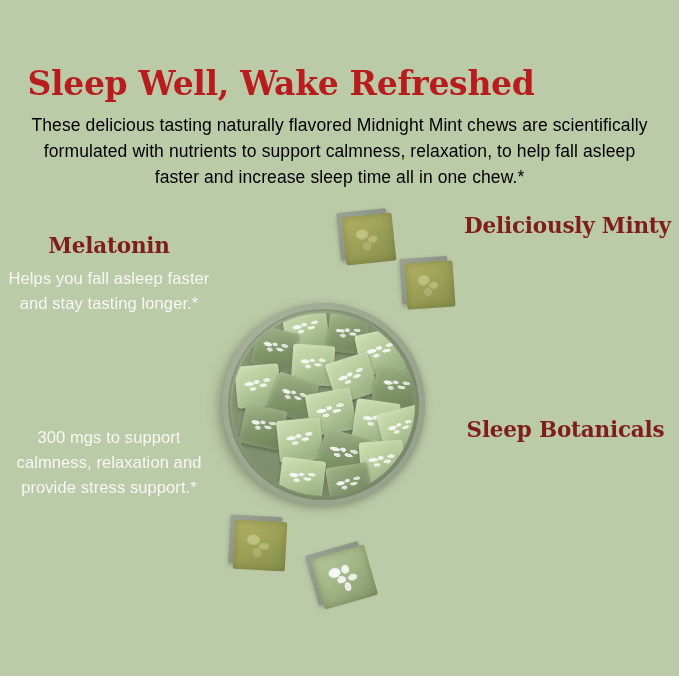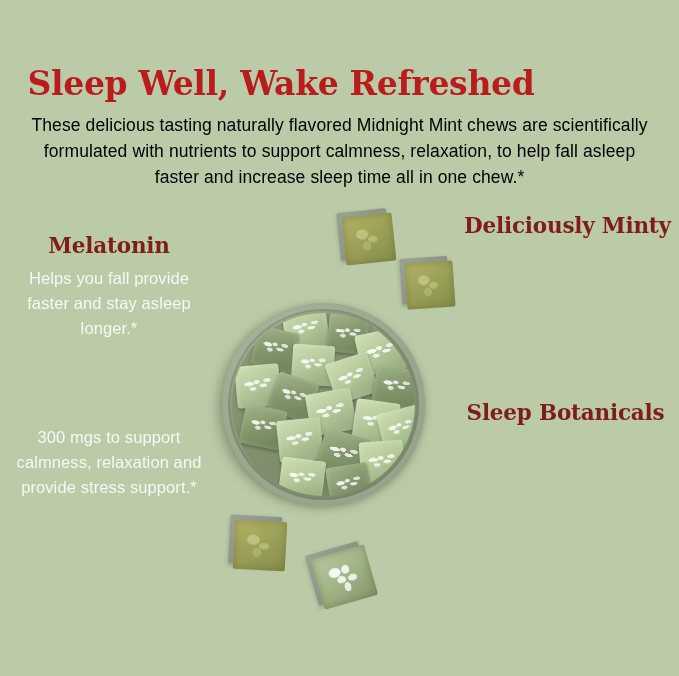--- a/index.html
+++ b/index.html
@@ -69,21 +69,21 @@
     font-weight: 300;
     line-height: 25px;
     color: #f7f9f4;
     letter-spacing: 0.1px;
     margin: 0;
   }
 
   .f-melatonin   { left: 6px;   top: 232px; width: 206px; }
   .f-minty       { left: 458px; top: 212px; width: 219px; }
   .f-theanine    { left: 6px;   top: 425px; width: 206px; }
-  .f-botanicals  { left: 452px; top: 399px; width: 227px; }
+  .f-botanicals  { left: 452px; top: 416px; width: 227px; }
 
   
   .bowl-wrap {
     position: absolute;
     left: 213px;
     top: 294px;
     width: 222px;
     height: 222px;
   }
   .bowl-shadow {
@@ -210,21 +210,21 @@
 <body>
 
 <div id="infographic">
 
   <h1 class="headline">Sleep Well, Wake Refreshed</h1>
 
   <p class="subhead">These delicious tasting naturally flavored Midnight Mint chews are scientifically formulated with nutrients to support calmness, relaxation, to help fall asleep faster and increase sleep time all in one chew.*</p>
 
   <div class="feature f-melatonin">
     <div class="feature-title">Melatonin</div>
-    <div class="feature-body">Helps you fall provide faster and stay asleep longer.*</div>
+    <div class="feature-body">Helps you fall asleep faster and stay tasting longer.*</div>
   </div>
 
   <div class="feature f-minty">
     <div class="feature-title">Deliciously Minty</div>
   </div>
 
   <div class="feature f-theanine">
     <div class="feature-body">300 mgs to support calmness, relaxation and provide stress support.*</div>
   </div>
 

